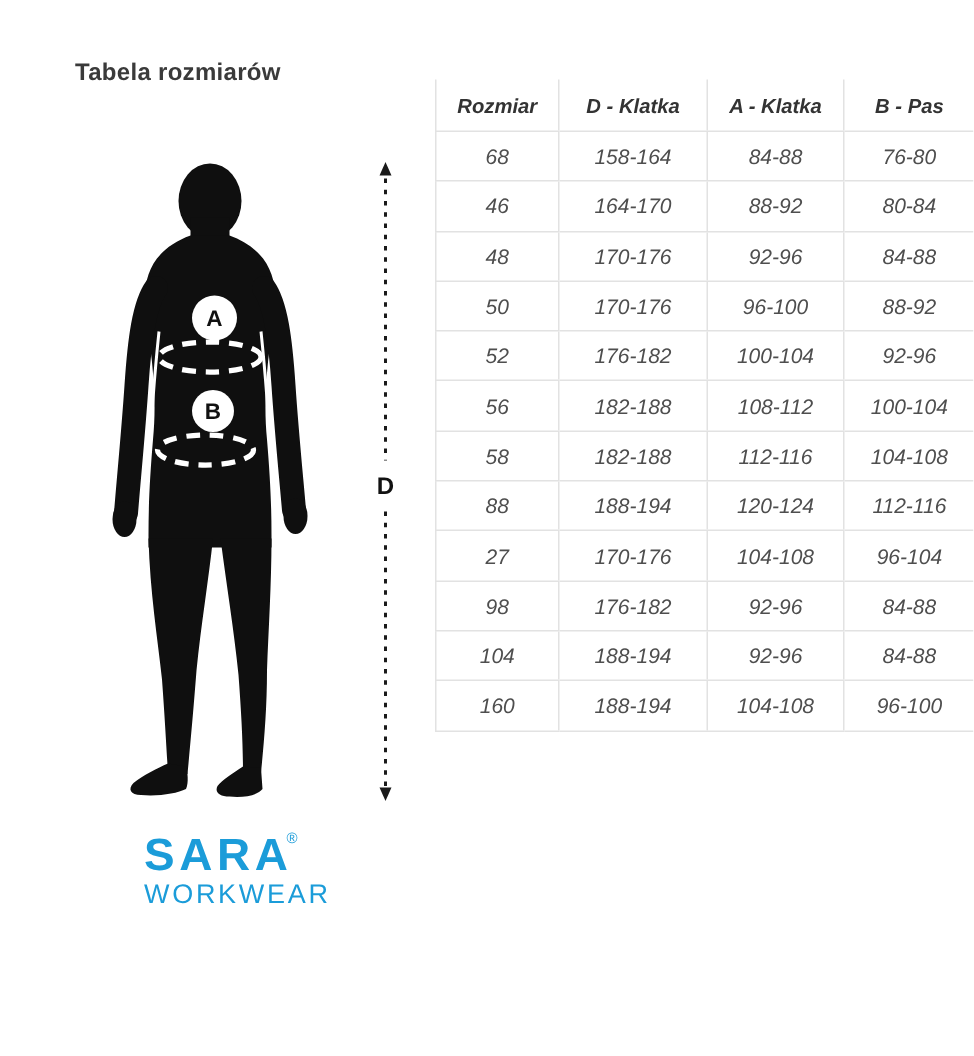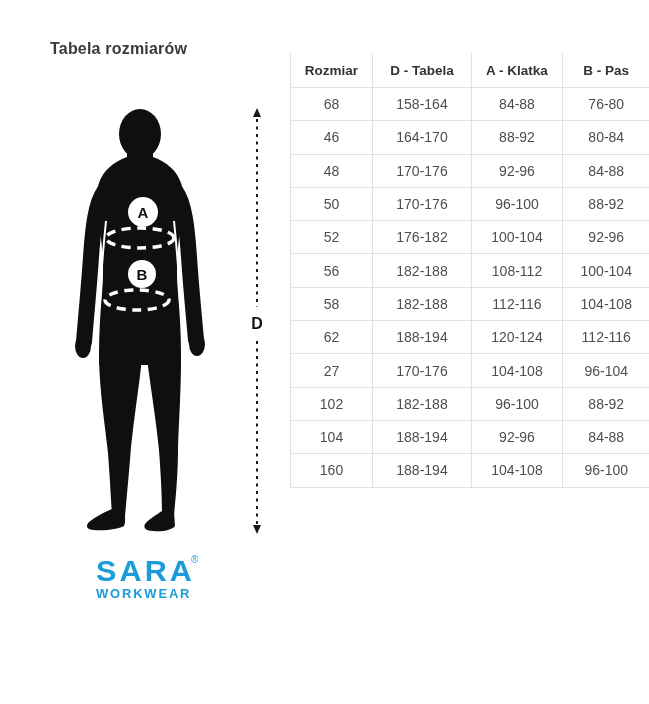--- a/index.html
+++ b/index.html
@@ -13,25 +13,25 @@
   }
   .figure { position:absolute; left:55px; top:95px; width:230px; height:450px; }
 
   .logo { position:absolute; left:96px; top:556px; color:#1b9cd9; line-height:1; }
   .logo-row { white-space:nowrap; }
   .logo-brand {
     font-size:30px; font-weight:bold; letter-spacing:3px;
     display:inline-block; transform:scaleX(1.02); transform-origin:left center;
   }
   .logo-reg { font-size:10px; vertical-align:top; position:relative; top:-1px; margin-left:-2px; }
-  .logo-sub { font-size:13px; font-weight:bold; letter-spacing:1.8px; margin-top:1px; }
+  .logo-sub { font-size:18px; font-weight:normal; letter-spacing:1.8px; margin-top:1px; }
 
   table.sizes {
     position:absolute; left:290px; top:53px; width:359px;
-    border-collapse:collapse; table-layout:fixed; background:#fff;
+    border-collapse:collapse; table-layout:fixed; background:#fff;font-style:italic;
   }
   table.sizes th, table.sizes td {
     border-left:1px solid #e2e2e2; border-bottom:1px solid #e2e2e2;
     text-align:center; vertical-align:middle; padding:0;
   }
   table.sizes th { height:34px; font-size:13.5px; font-weight:bold; color:#333333; }
   table.sizes td { height:32.3px; font-size:14px; font-weight:normal; color:#4e4e4e; }
 </style>
 </head>
 <body>
@@ -105,21 +105,21 @@
   <table class="sizes">
     <colgroup>
       <col style="width:82px">
         <col style="width:99px">
         <col style="width:91px">
         <col style="width:87px">
     </colgroup>
     <thead>
       <tr>
           <th>Rozmiar</th>
-          <th>D - Tabela</th>
+          <th>D - Klatka</th>
           <th>A - Klatka</th>
           <th>B - Pas</th>
         </tr>
     </thead>
     <tbody>
         <tr>
           <td>68</td>
           <td>158-164</td>
           <td>84-88</td>
           <td>76-80</td>
@@ -154,36 +154,36 @@
           <td>108-112</td>
           <td>100-104</td>
         </tr>
         <tr>
           <td>58</td>
           <td>182-188</td>
           <td>112-116</td>
           <td>104-108</td>
         </tr>
         <tr>
-          <td>62</td>
+          <td>88</td>
           <td>188-194</td>
           <td>120-124</td>
           <td>112-116</td>
         </tr>
         <tr>
           <td>27</td>
           <td>170-176</td>
           <td>104-108</td>
           <td>96-104</td>
         </tr>
         <tr>
-          <td>102</td>
-          <td>182-188</td>
-          <td>96-100</td>
-          <td>88-92</td>
+          <td>98</td>
+          <td>176-182</td>
+          <td>92-96</td>
+          <td>84-88</td>
         </tr>
         <tr>
           <td>104</td>
           <td>188-194</td>
           <td>92-96</td>
           <td>84-88</td>
         </tr>
         <tr>
           <td>160</td>
           <td>188-194</td>

